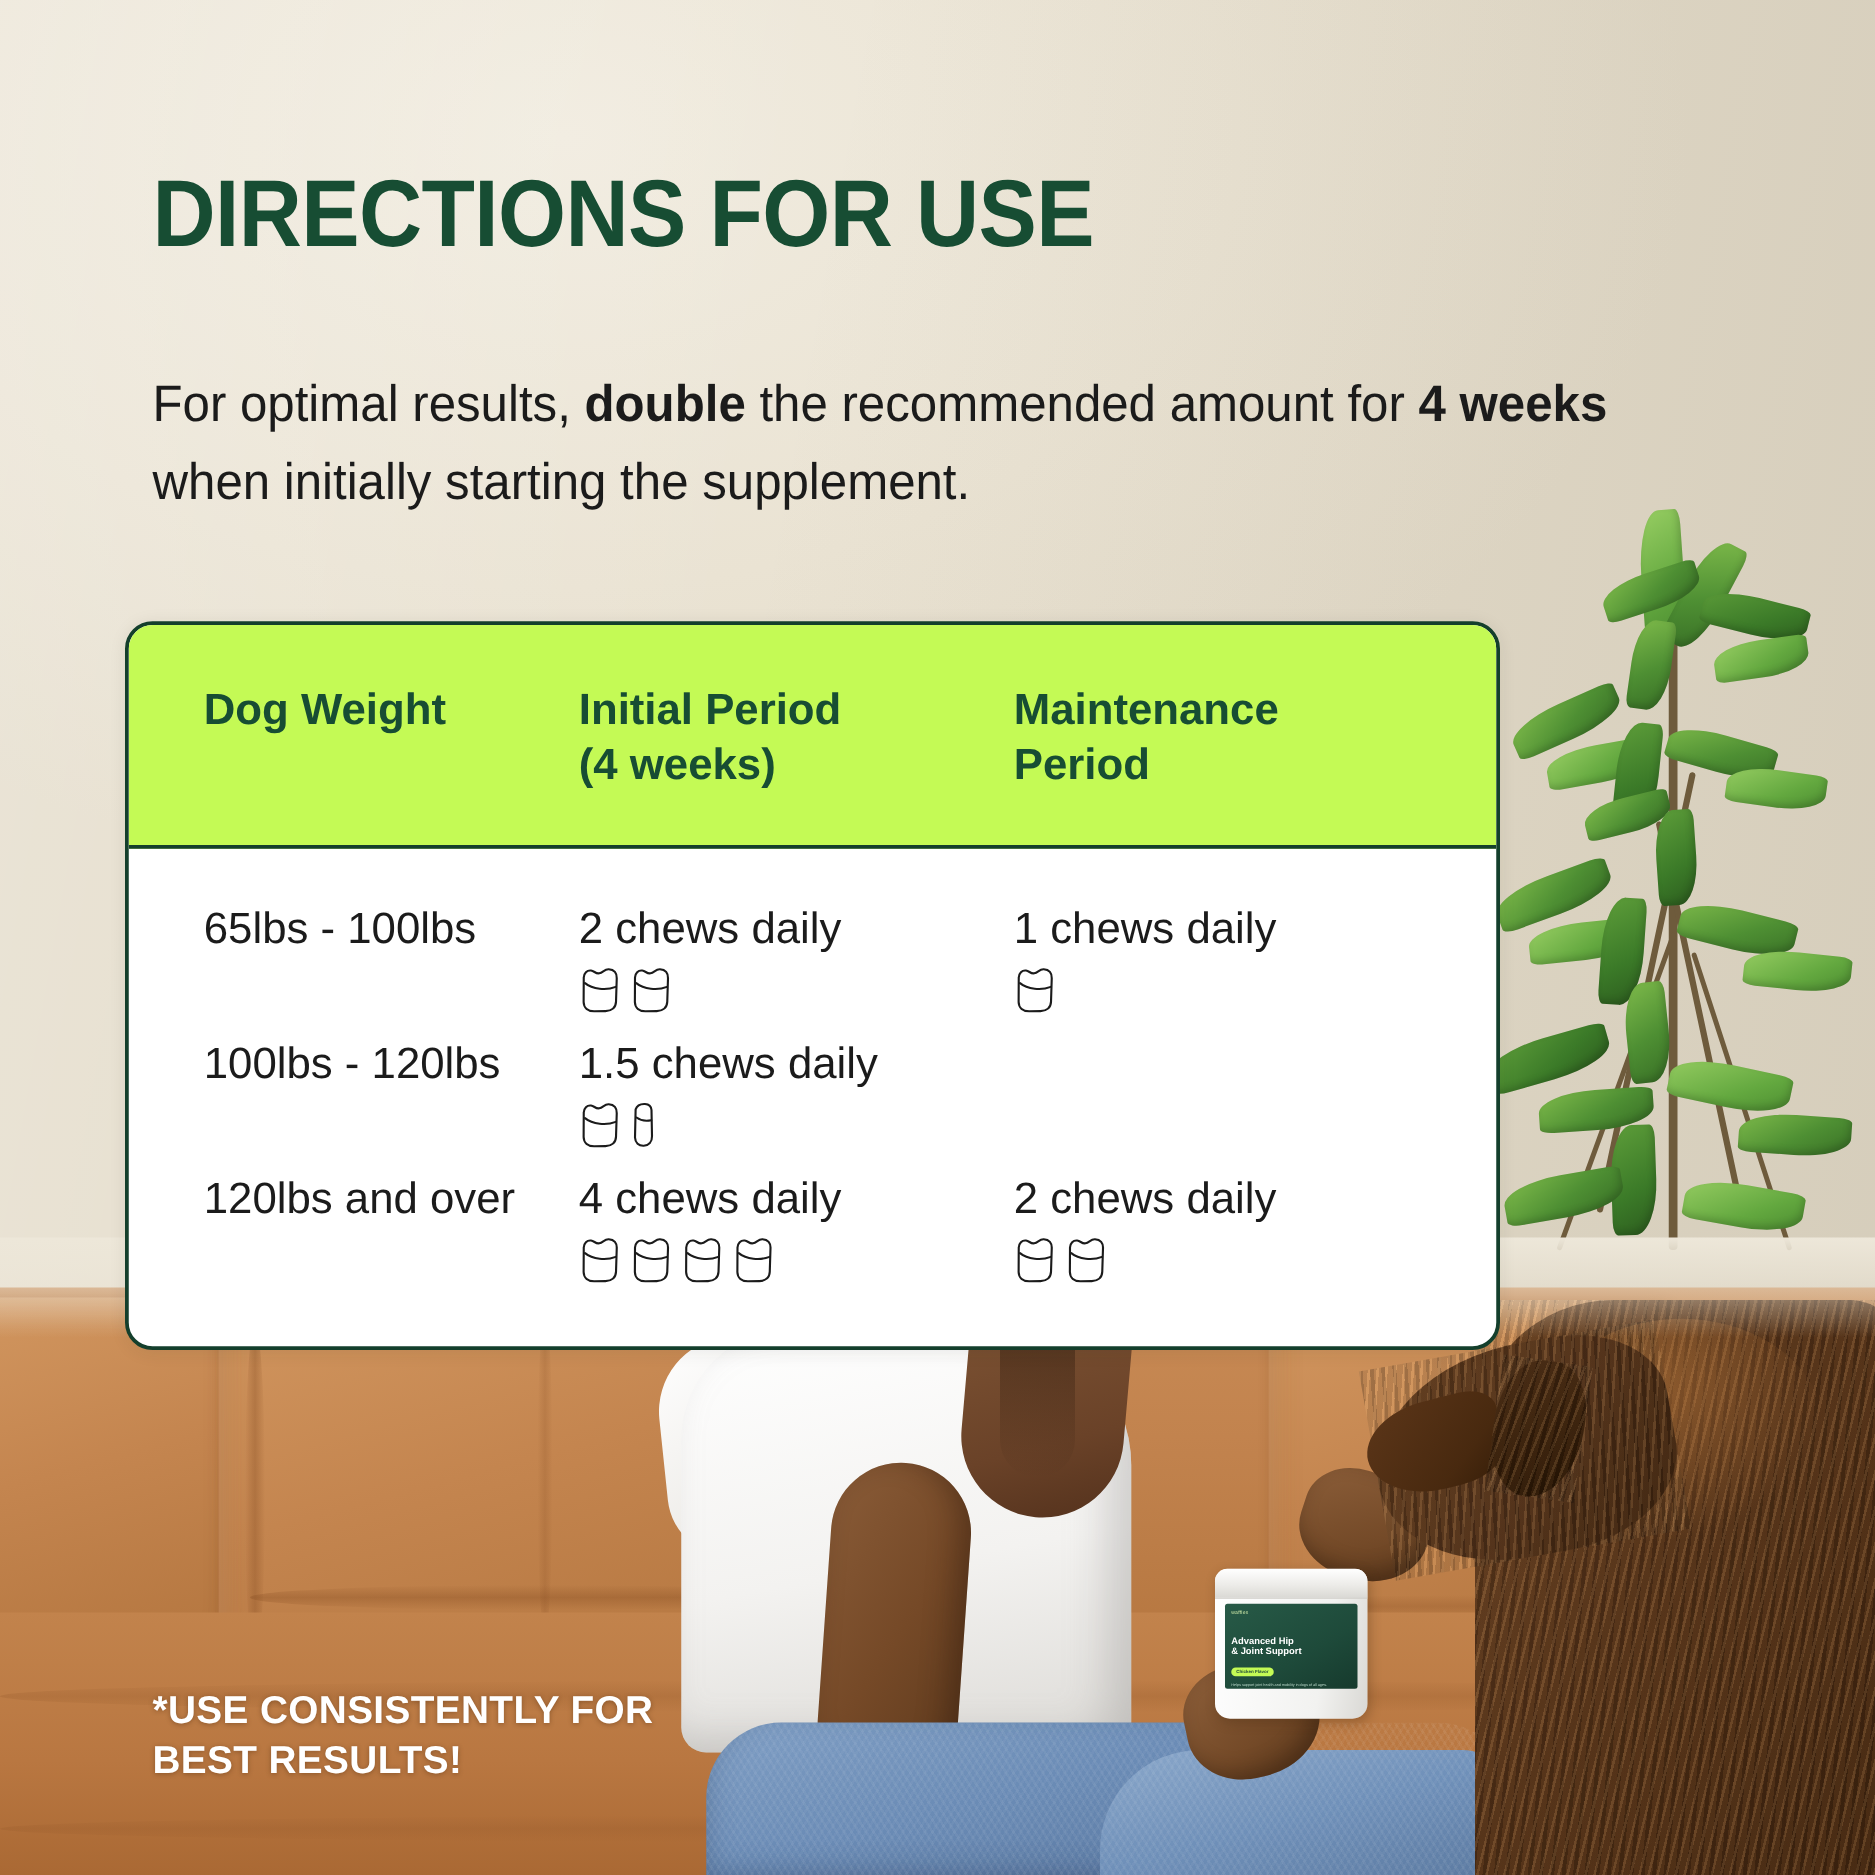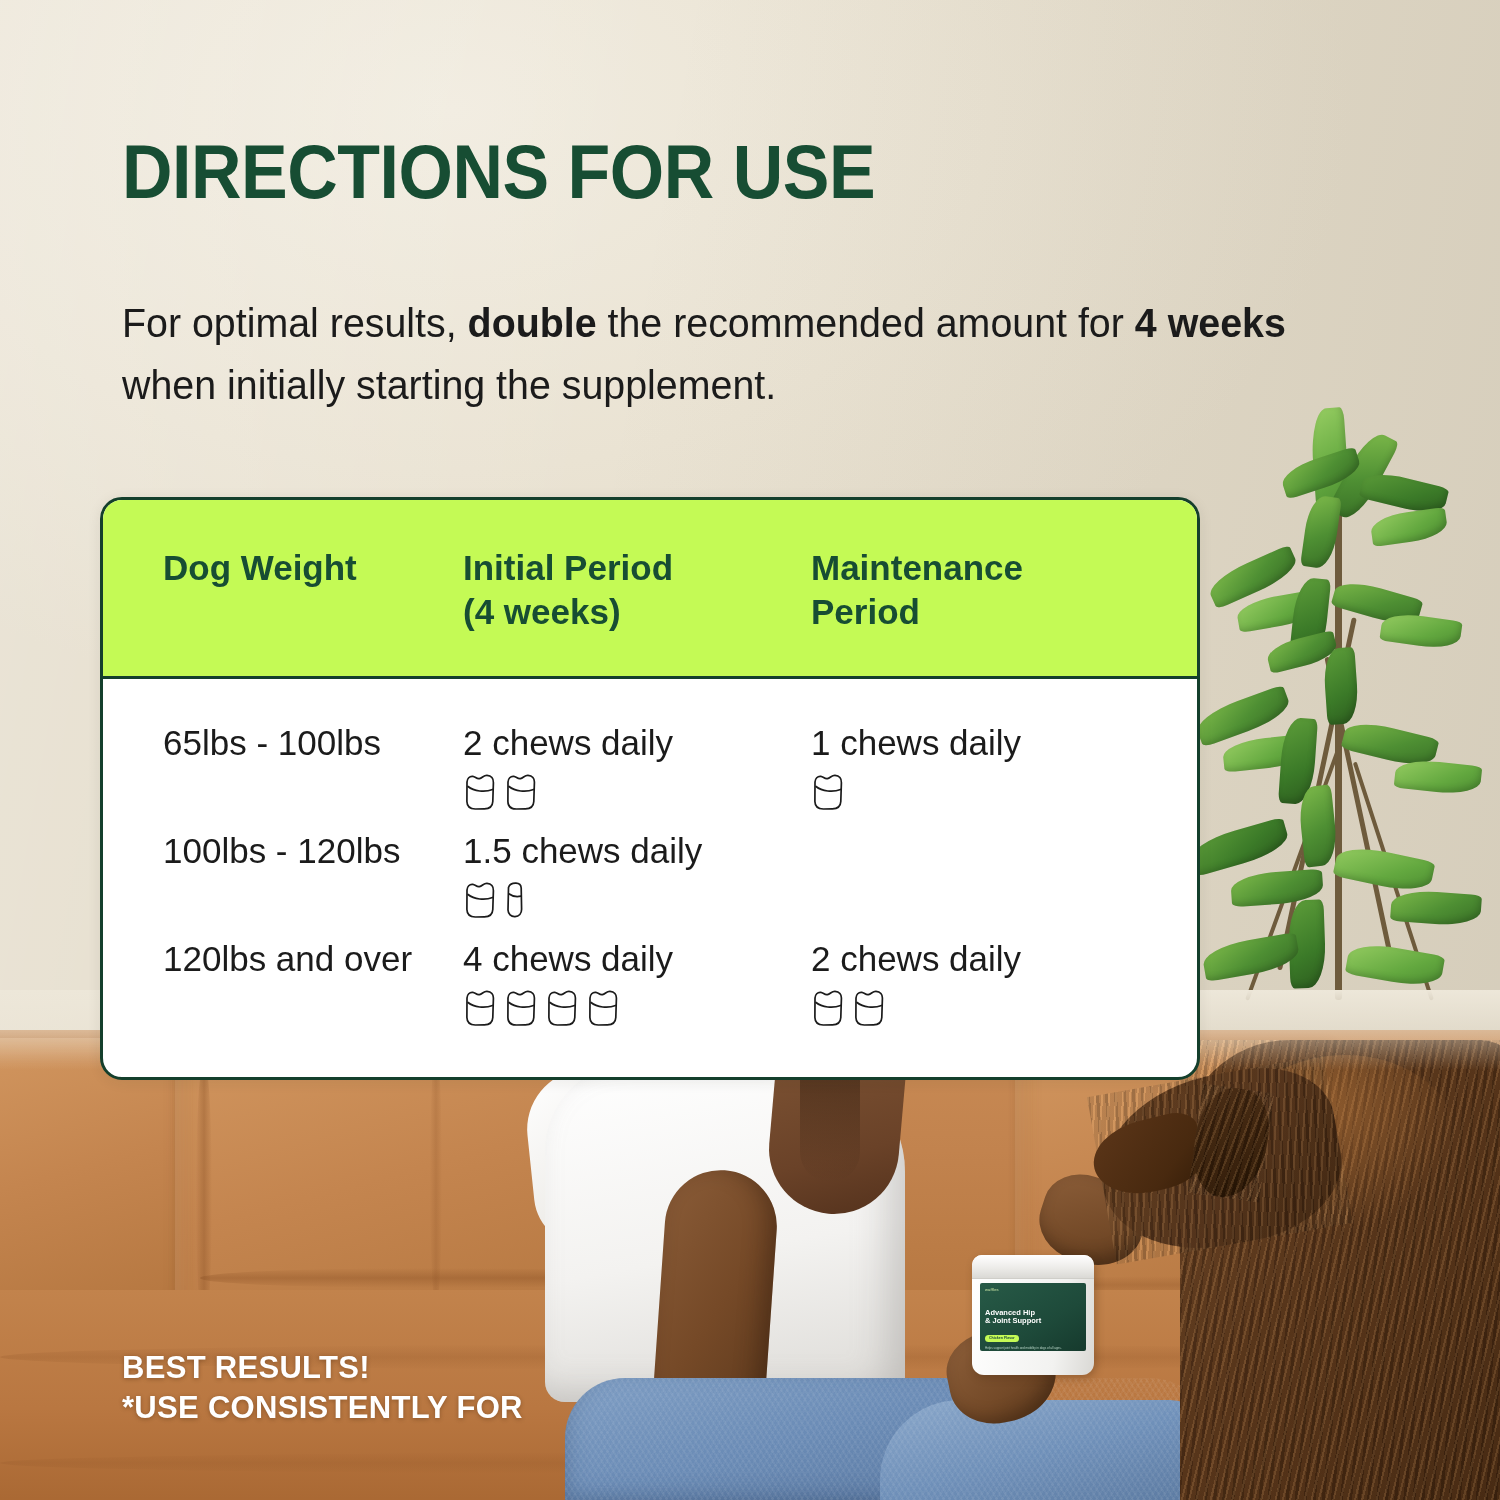--- a/index.html
+++ b/index.html
@@ -438,17 +438,17 @@
                 <path d="M4 10 C4.2 6.5 6.5 4 9.8 4.4 C12.4 4.7 13.6 7.2 16.4 6.6 C19.4 6 20.6 3.2 24 3.4 C28.4 3.6 30.6 6.4 30.4 10.6 L29.8 29.5 C29.6 34 26.4 36.8 21.4 36.9 L12.6 37 C7.2 37.1 4 34.2 3.9 29.6 Z" fill="#FFFFFF" stroke="#1B1B1B" stroke-width="1.7" stroke-linejoin="round"></path>
                 <path d="M5 14.5 C11 19.5 22 20.5 29.6 17.5" fill="none" stroke="#1B1B1B" stroke-width="1.7" stroke-linecap="round"></path>
               </svg>
             </div>
           </div>
         </div>
       </div>
   </div>
 
   <div class="footnote">
+    <div>*USE CONSISTENTLY FOR</div>
     <div>BEST RESULTS!</div>
-    <div>*USE CONSISTENTLY FOR</div>
   </div>
 
 </div>
 
 </body></html>

